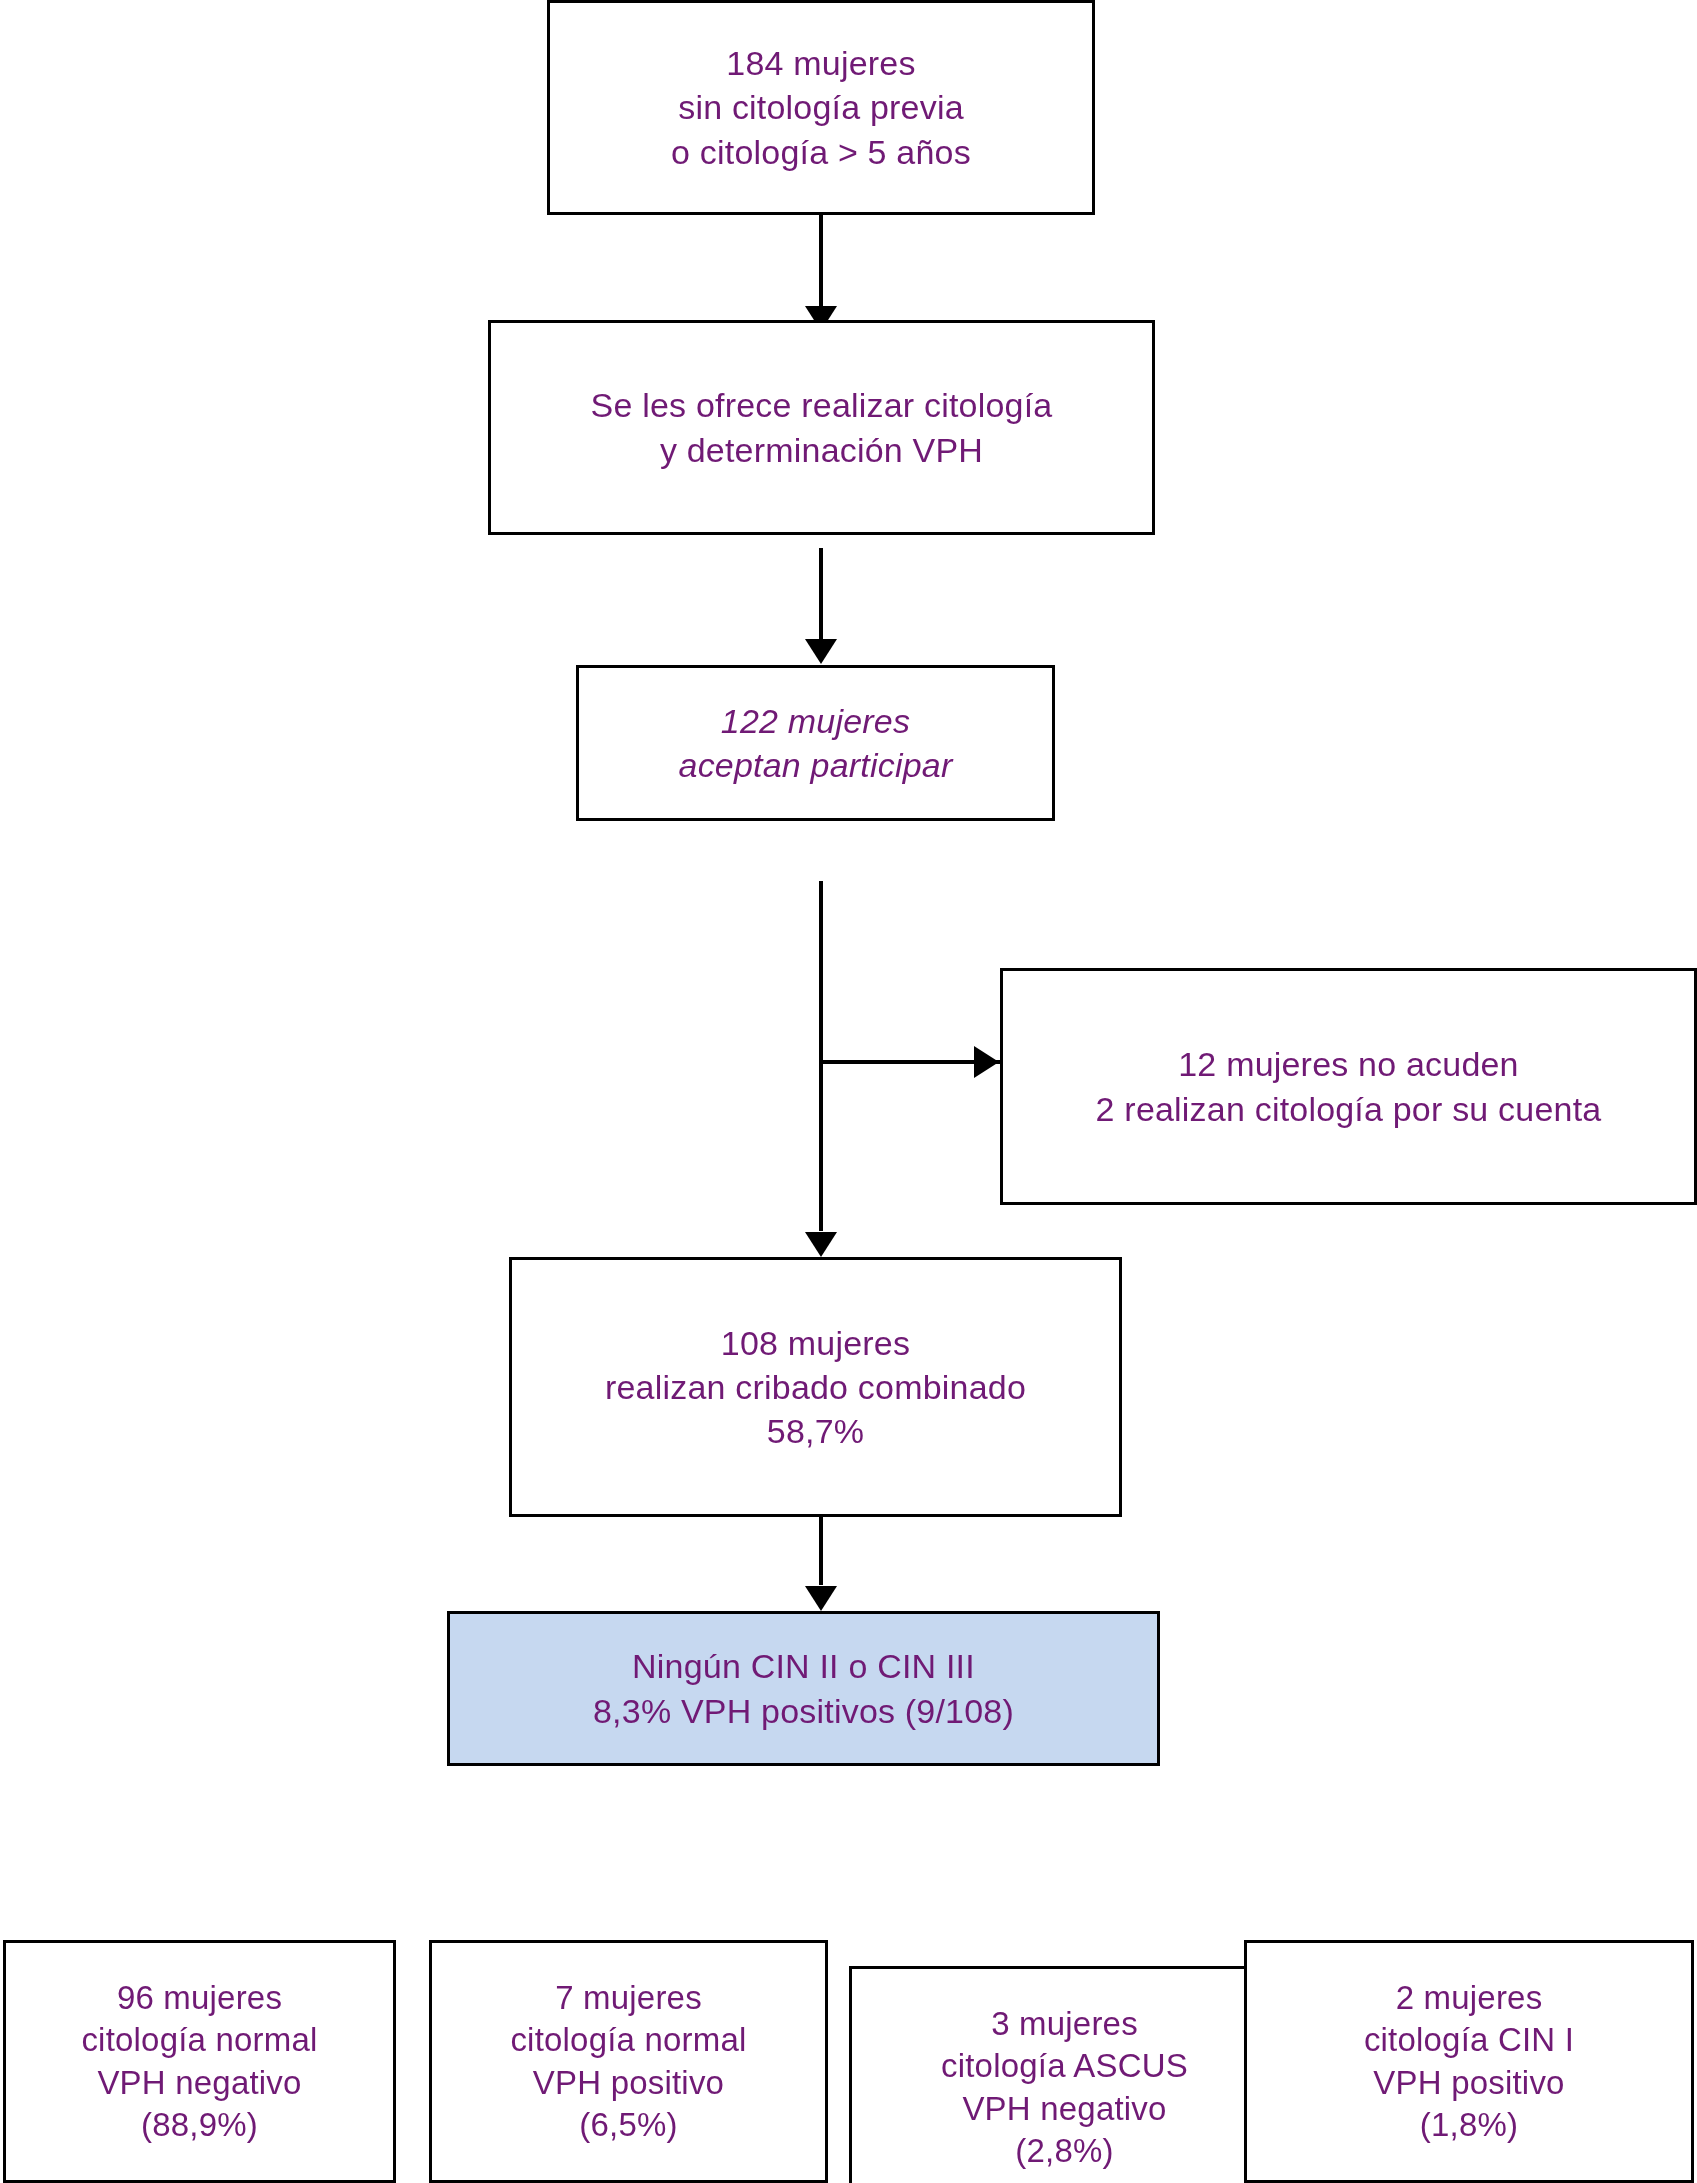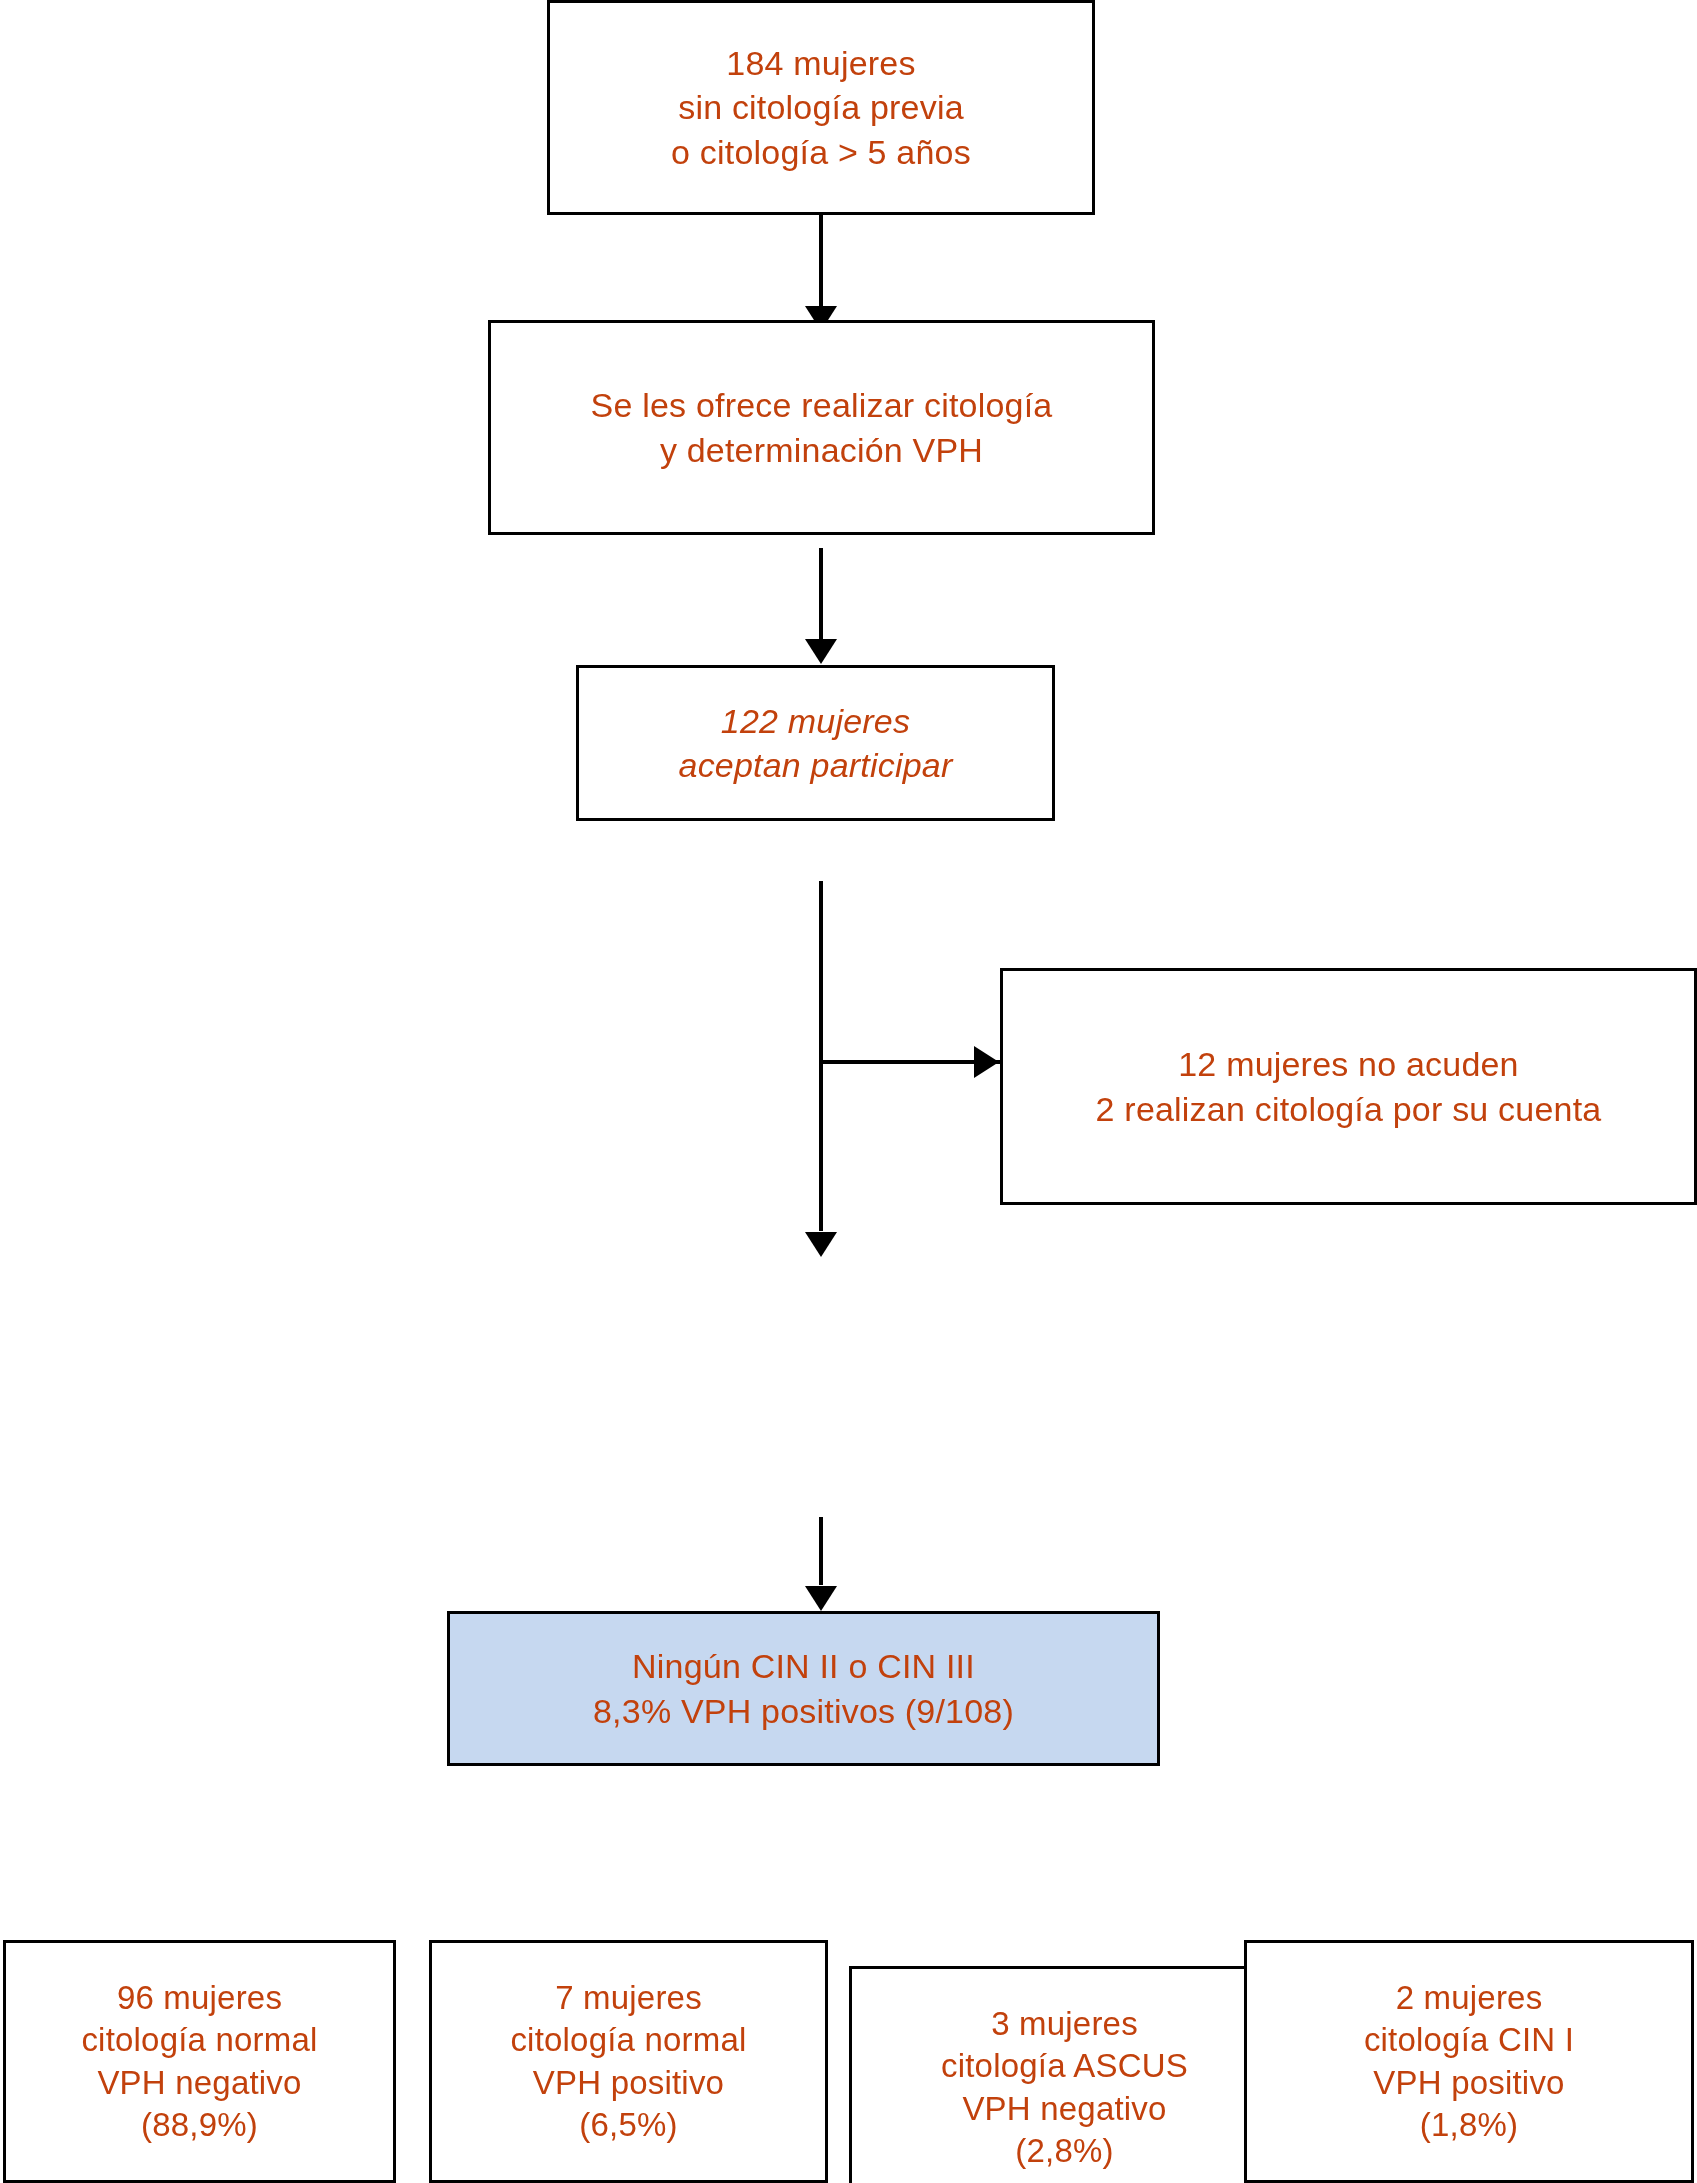--- a/index.html
+++ b/index.html
@@ -23,21 +23,21 @@
     border: 3.8px solid #000000;
     background: #ffffff;
     display: flex;
     align-items: center;
     justify-content: center;
     text-align: center;
   }
   .node .txt {
     font-size: 34px;
     line-height: 1.30;
-    color: #c2410c;
+    color: #701a75;
     white-space: pre-line;
     letter-spacing: 0.2px;
   }
   .node.filled {
     background: #c6d8f0;
   }
   .node.leaf .txt {
     font-size: 33px;
     line-height: 1.28;
   }
@@ -94,20 +94,25 @@
   <div class="arrowhead down" style="left:805px; top:1232px;"></div>
 
   <div class="edge h" style="left:819px; top:1060px; width:182px; height:3.8px;"></div>
   <div class="arrowhead right" style="left:974px; top:1046px;"></div>
 
   <div class="node" style="left:1000px; top:968px; width:697px; height:237px;">
     <div class="txt">12 mujeres no acuden
 2 realizan citología por su cuenta</div>
   </div>
 
+  <div class="node" style="left:509px; top:1257px; width:613px; height:260px;">
+    <div class="txt">108 mujeres
+realizan cribado combinado
+58,7%</div>
+  </div>
 
   <div class="edge v" style="left:819px; top:1517px; width:3.8px; height:68px;"></div>
   <div class="arrowhead down" style="left:805px; top:1586px;"></div>
 
   <div class="node filled" style="left:447px; top:1611px; width:713px; height:155px;">
     <div class="txt">Ningún CIN II o CIN III
 8,3% VPH positivos (9/108)</div>
   </div>
 
   <div class="node leaf" style="left:3px; top:1940px; width:393px; height:243px;">

